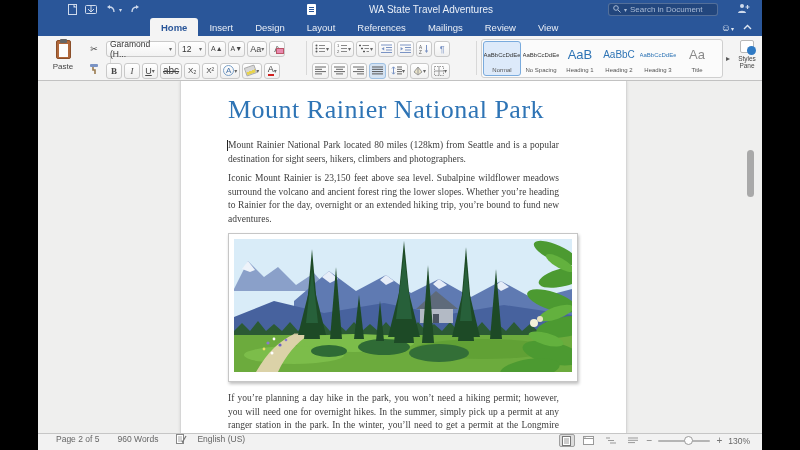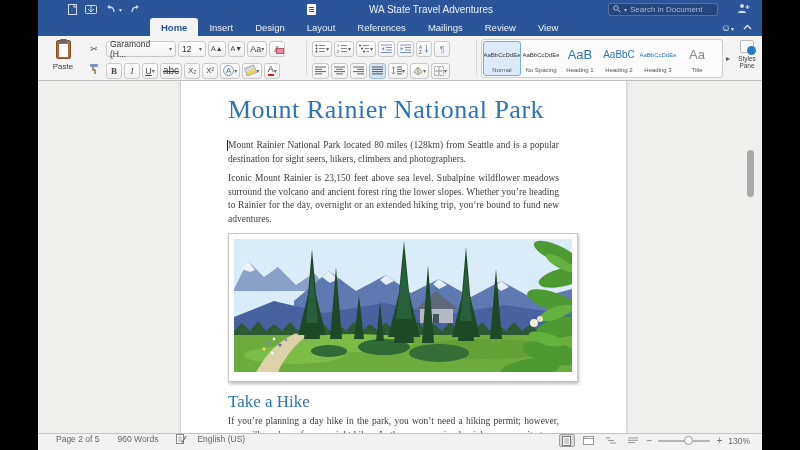--- a/index.html
+++ b/index.html
@@ -481,21 +481,20 @@
           </g>
           <g fill="#63b13e">
             <ellipse cx="326" cy="24" rx="16" ry="5" transform="rotate(30 326 24)"></ellipse>
             <ellipse cx="322" cy="74" rx="18" ry="6" transform="rotate(-20 322 74)"></ellipse>
             <ellipse cx="312" cy="100" rx="18" ry="6" transform="rotate(16 312 100)"></ellipse>
           </g>
           <circle cx="300" cy="84" r="4" fill="#f3f0d8"></circle>
               <circle cx="306" cy="80" r="3" fill="#e9e4c2"></circle>
         </svg>
       </div>
-      <div class="doc-h2">Take a Hike</div>
       <div class="doc-para">If you’re planning a day hike in the park, you won’t need a hiking permit; however, you will need one for overnight hikes. In the summer, simply pick up a permit at any ranger station in the park. In the winter, you’ll need to get a permit at the Longmire Ranger Station. You’ll find more than 260 miles of trails for day hiking. Trails lead through peaceful old growth forest, colorful meadows (late summer)</div>
     </div>
     <div class="vscroll"></div>
   </div>
 
   <div class="statusbar">
     <span class="sb-item">Page 2 of 5</span>
     <span class="sb-item">960 Words</span>
     <span class="sb-item">
       <svg class="micon" width="11" height="11" viewBox="0 0 11 11">

